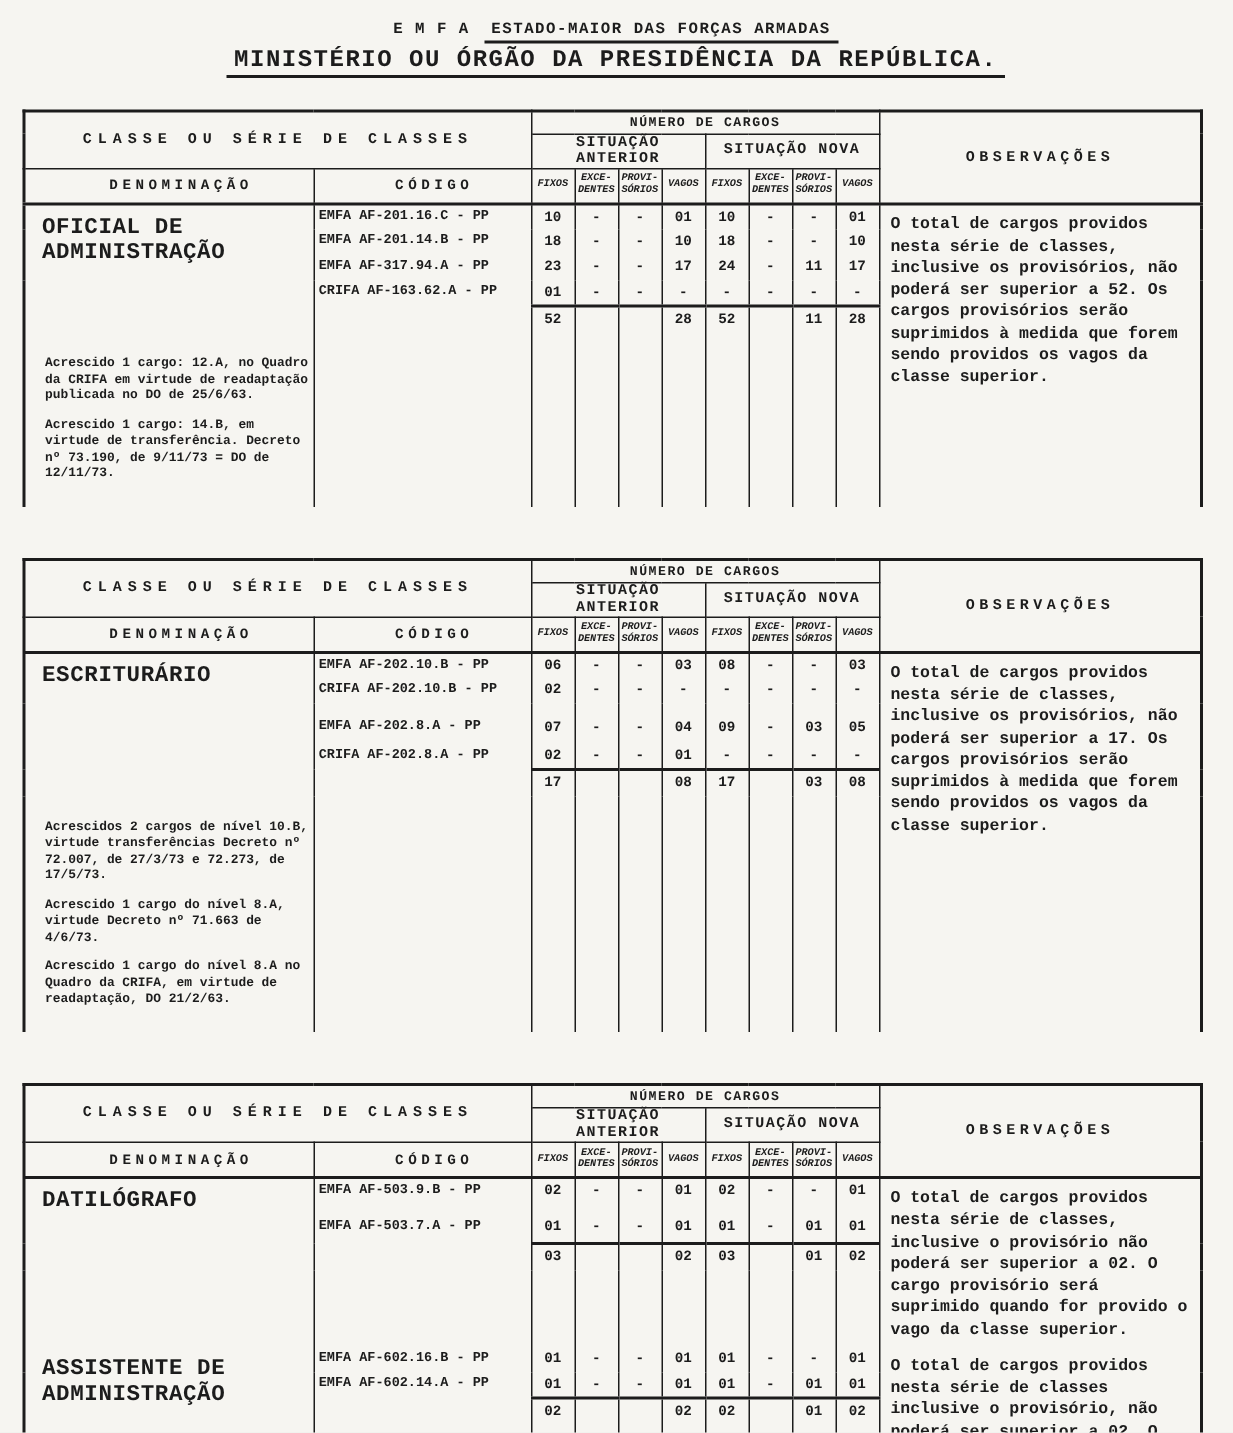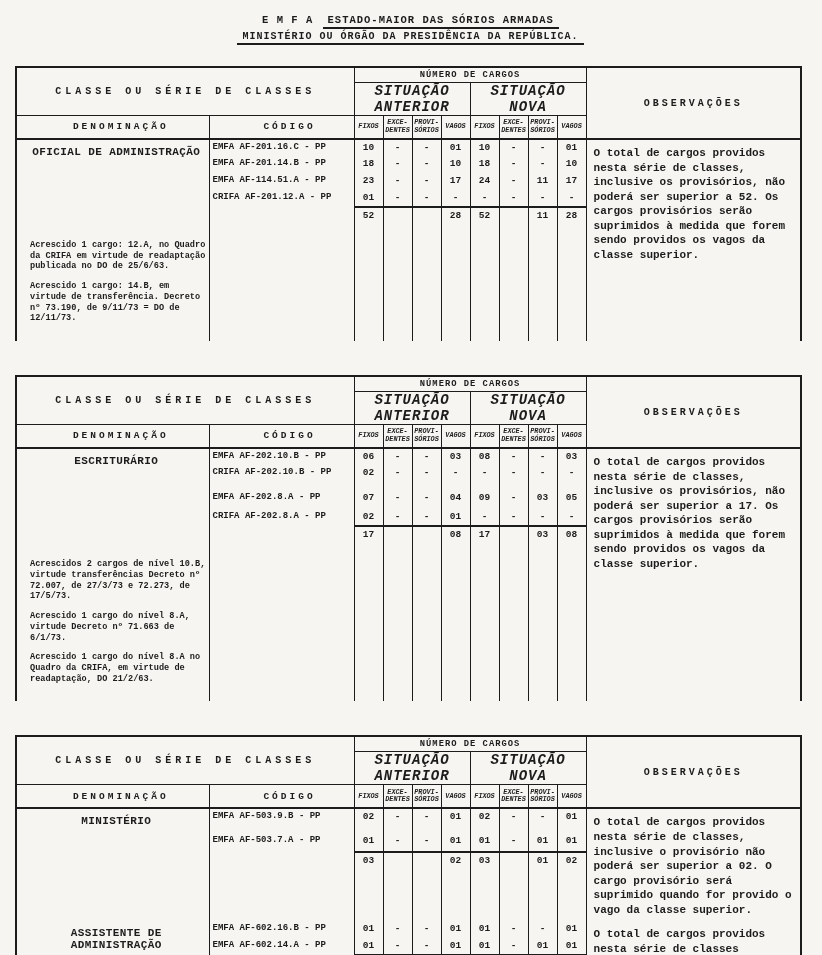--- a/index.html
+++ b/index.html
@@ -11,70 +11,70 @@
     color: var(--ink, #1c1c1c);
     font-weight: bold;
   }
   .page { padding: 10px 16px 0 15px; }
 
   
   .doc-header { text-align: center; margin: 4px 0 24px 0; }
   .hdr-line1 { font-size: 10.5px; letter-spacing: 1px; margin-bottom: 5px; }
   .hdr-prefix { margin-right: 2px; text-align: center; }
   .hdr-underline { border-bottom: 2px solid var(--ink, #1c1c1c); padding: 0 5px 1px 5px; }
-  .hdr-line2 { font-size: 10px; letter-spacing: 1px; }
+  .hdr-line2 { font-size: 16px; letter-spacing: 1px; }
 
   
   .doc-table {
     border-collapse: collapse; table-layout: fixed;
     width: 679px; margin-bottom: 34px;
     border: 2px solid var(--ink, #1c1c1c);
     border-bottom: none;
   }
   .c-den { width: 193px; } .c-cod { width: 145px; }
   .c-num { width: 29px; }  .c-obs { width: 215px; }
 
   thead { border-bottom: 2.5px solid var(--ink, #1c1c1c); }
   thead th {
     border: 1.3px solid var(--ink, #1c1c1c);
     text-align: center; vertical-align: middle;
   }
   .h-classe { font-size: 10px; letter-spacing: 4px; }
   .h-numero { font-size: 8.8px; letter-spacing: 1px; height: 15px; }
-  .h-sit    { font-size: 14px; letter-spacing: 1px; height: 15px; font-style: italic; }
+  .h-sit    { font-size: 10px; letter-spacing: 1px; height: 15px; }
   .h-den, .h-cod { font-size: 9.5px; letter-spacing: 3px; height: 24px; padding-left: 16px; }
   .h-col { font-size: 6.8px; line-height: 1.1; white-space: pre-line; padding: 1px 0; font-style: italic; }
   .h-obs { font-size: 10px; letter-spacing: 3px; }
 
   tbody td {
     border-left: 1.3px solid var(--ink, #1c1c1c);
     border-right: 1.3px solid var(--ink, #1c1c1c);
     vertical-align: top;
   }
   .data-row td { height: 17px; }
   .data-row.gap td { padding-top: 10px; height: 27px; }
   .code-cell { font-size: 9px; padding: 2px 2px 0 3px; white-space: nowrap; overflow: hidden; }
   .num-cell  { font-size: 9.5px; text-align: center; padding-top: 2px; }
   .total-row td { height: 18px; }
   .total-row .num-cell { border-top: 2px solid var(--ink, #1c1c1c); }
   .denom-cell { padding: 6px 4px 0 11px; }
-  .denom { font-size: 11px; letter-spacing: 0.4px; text-align: center; }
+  .denom { font-size: 15px; letter-spacing: 0.4px; }
   .obs-cell { padding: 6px 6px 4px 7px; font-size: 11px; line-height: 1.32; }
   .notes-cell { padding: 15px 0 8px 13px; }
   .note { font-size: 8.6px; line-height: 1.25; margin-bottom: 9px; }
 </style>
 </head>
 <body>
 
 <div class="page">
 
   <header class="doc-header">
     <div class="hdr-line1">
       <span class="hdr-prefix">E M F A</span>
-      <span class="hdr-underline">ESTADO-MAIOR DAS SÓRIOS ARMADAS</span>
+      <span class="hdr-underline">ESTADO-MAIOR DAS FORÇAS ARMADAS</span>
     </div>
     <div class="hdr-line2">
       <span class="hdr-underline">MINISTÉRIO OU ÓRGÃO DA PRESIDÊNCIA DA REPÚBLICA.</span>
     </div>
   </header>
 
   <div id="tables">
       <table class="doc-table">
         <colgroup>
           <col class="c-den">
@@ -137,32 +137,32 @@
             <td class="num-cell">18</td>
             <td class="num-cell">-</td>
             <td class="num-cell">-</td>
             <td class="num-cell">10</td>
             <td class="num-cell">18</td>
             <td class="num-cell">-</td>
             <td class="num-cell">-</td>
             <td class="num-cell">10</td>
           </tr>
           <tr class="data-row">
-            <td class="code-cell">EMFA AF-114.51.A - PP</td>
+            <td class="code-cell">EMFA AF-317.94.A - PP</td>
             <td class="num-cell">23</td>
             <td class="num-cell">-</td>
             <td class="num-cell">-</td>
             <td class="num-cell">17</td>
             <td class="num-cell">24</td>
             <td class="num-cell">-</td>
             <td class="num-cell">11</td>
             <td class="num-cell">17</td>
           </tr>
           <tr class="data-row">
-            <td class="code-cell">CRIFA AF-201.12.A - PP</td>
+            <td class="code-cell">CRIFA AF-163.62.A - PP</td>
             <td class="num-cell">01</td>
             <td class="num-cell">-</td>
             <td class="num-cell">-</td>
             <td class="num-cell">-</td>
             <td class="num-cell">-</td>
             <td class="num-cell">-</td>
             <td class="num-cell">-</td>
             <td class="num-cell">-</td>
           </tr>
           <tr class="total-row">
@@ -290,21 +290,21 @@
             <td class="num-cell"></td>
             <td class="num-cell">08</td>
             <td class="num-cell">17</td>
             <td class="num-cell"></td>
             <td class="num-cell">03</td>
             <td class="num-cell">08</td>
           </tr>
           <tr class="notes-row">
             <td class="notes-cell">
               <p class="note">Acrescidos 2 cargos de nível 10.B, virtude transferências Decreto nº 72.007, de 27/3/73 e 72.273, de 17/5/73.</p>
-              <p class="note">Acrescido 1 cargo do nível 8.A, virtude Decreto nº 71.663 de 6/1/73.</p>
+              <p class="note">Acrescido 1 cargo do nível 8.A, virtude Decreto nº 71.663 de 4/6/73.</p>
               <p class="note">Acrescido 1 cargo do nível 8.A no Quadro da CRIFA, em virtude de readaptação, DO 21/2/63.</p>
             </td>
             <td class="code-cell"></td>
             <td class="num-cell"></td>
             <td class="num-cell"></td>
             <td class="num-cell"></td>
             <td class="num-cell"></td>
             <td class="num-cell"></td>
             <td class="num-cell"></td>
             <td class="num-cell"></td>
@@ -349,21 +349,21 @@
             <th class="h-col">EXCE-
 DENTES</th>
             <th class="h-col">PROVI-
 SÓRIOS</th>
             <th class="h-col">VAGOS</th>
           </tr>
         </thead>
         <tbody>
           <tr class="data-row">
             <td class="denom-cell" rowspan="3">
-              <div class="denom">MINISTÉRIO</div>
+              <div class="denom">DATILÓGRAFO</div>
             </td>
             <td class="code-cell">EMFA AF-503.9.B - PP</td>
             <td class="num-cell">02</td>
             <td class="num-cell">-</td>
             <td class="num-cell">-</td>
             <td class="num-cell">01</td>
             <td class="num-cell">02</td>
             <td class="num-cell">-</td>
             <td class="num-cell">-</td>
             <td class="num-cell">01</td>

